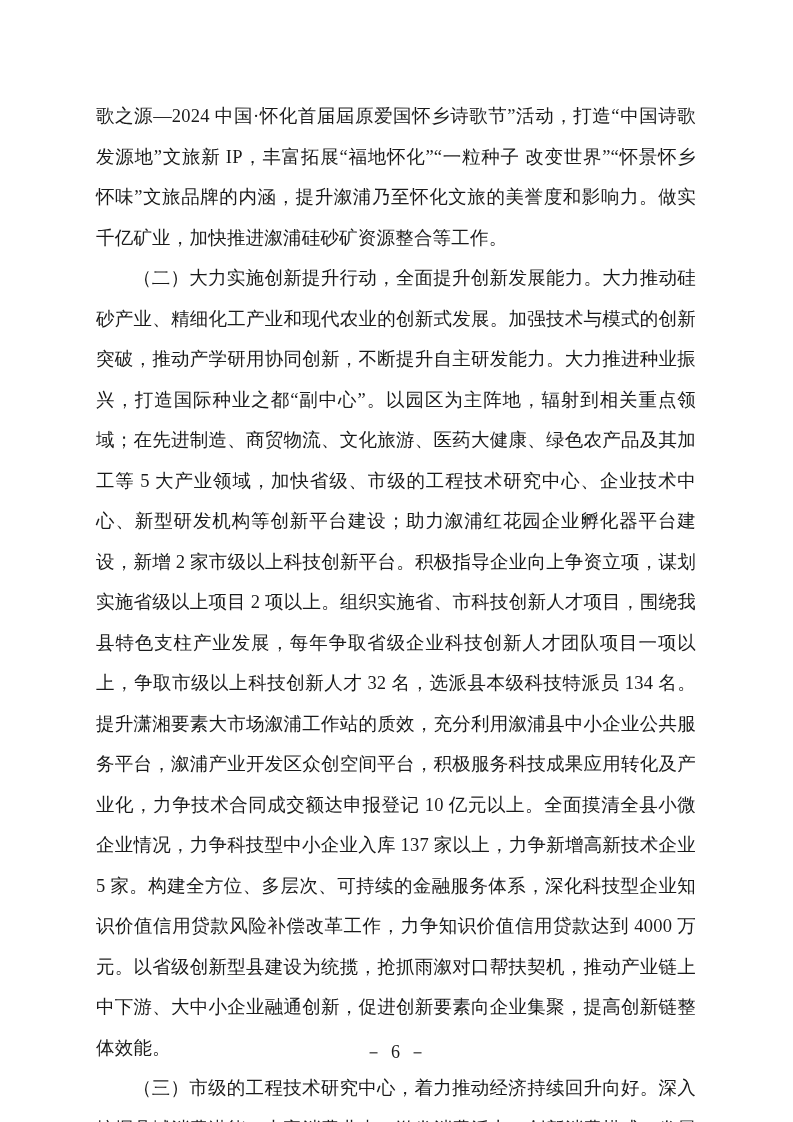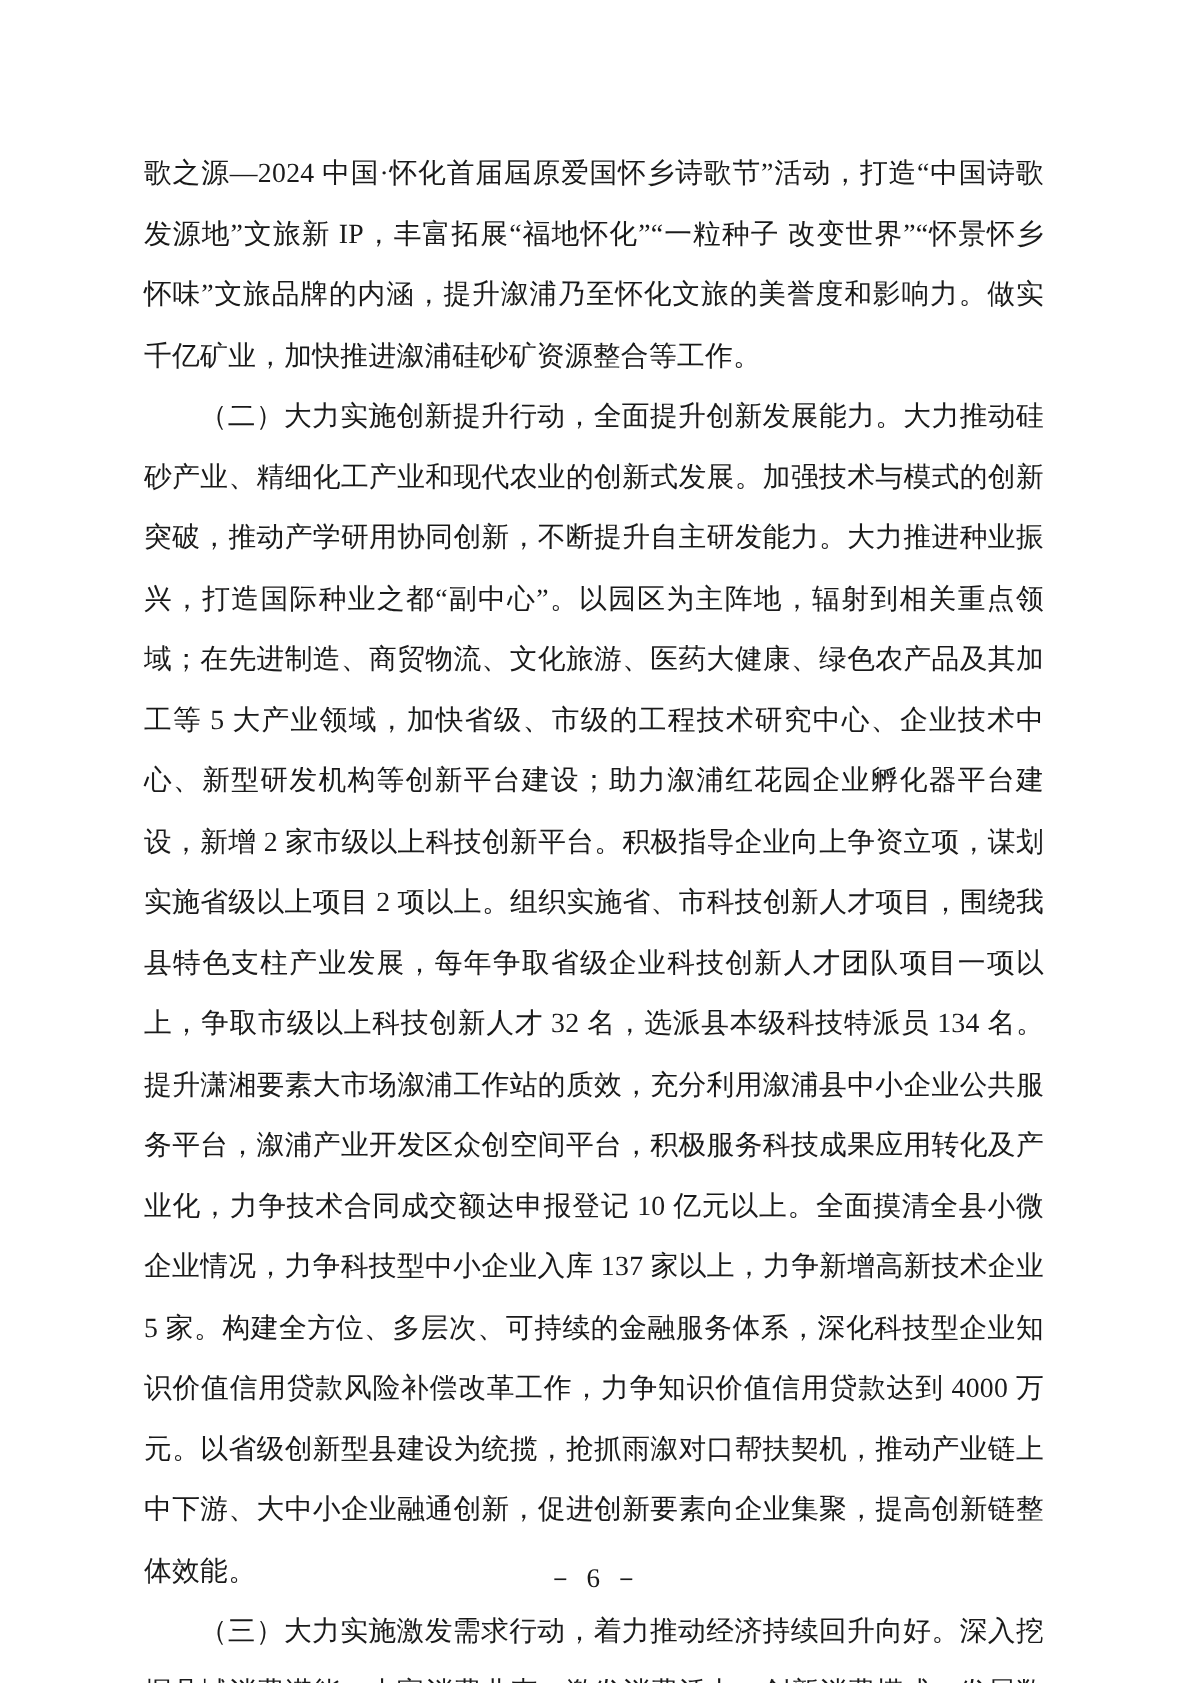--- a/index.html
+++ b/index.html
@@ -62,21 +62,21 @@
 
     <p class="para">
       <span>歌之源—2024 中国·怀化首届屆原爱国怀乡诗歌节”活动，打造“中国诗歌发源地”文旅新 IP，丰富拓展“福地怀化”“一粒种子 改变世界”“怀景怀乡怀味”文旅品牌的内涵，提升溆浦乃至怀化文旅的美誉度和影响力。做实千亿矿业，加快推进溆浦硅砂矿资源整合等工作。</span>
     </p>
 
     <p class="para indent">
       <span class="bold">（二）大力实施创新提升行动，全面提升创新发展能力。</span><span>大力推动硅砂产业、精细化工产业和现代农业的创新式发展。加强技术与模式的创新突破，推动产学研用协同创新，不断提升自主研发能力。大力推进种业振兴，打造国际种业之都“副中心”。以园区为主阵地，辐射到相关重点领域；在先进制造、商贸物流、文化旅游、医药大健康、绿色农产品及其加工等 5 大产业领域，加快省级、市级的工程技术研究中心、企业技术中心、新型研发机构等创新平台建设；助力溆浦红花园企业孵化器平台建设，新增 2 家市级以上科技创新平台。积极指导企业向上争资立项，谋划实施省级以上项目 2 项以上。组织实施省、市科技创新人才项目，围绕我县特色支柱产业发展，每年争取省级企业科技创新人才团队项目一项以上，争取市级以上科技创新人才 32 名，选派县本级科技特派员 134 名。提升潇湘要素大市场溆浦工作站的质效，充分利用溆浦县中小企业公共服务平台，溆浦产业开发区众创空间平台，积极服务科技成果应用转化及产业化，力争技术合同成交额达申报登记 10 亿元以上。全面摸清全县小微企业情况，力争科技型中小企业入库 137 家以上，力争新增高新技术企业 5 家。构建全方位、多层次、可持续的金融服务体系，深化科技型企业知识价值信用贷款风险补偿改革工作，力争知识价值信用贷款达到 4000 万元。以省级创新型县建设为统揽，抢抓雨溆对口帮扶契机，推动产业链上中下游、大中小企业融通创新，促进创新要素向企业集聚，提高创新链整体效能。</span>
     </p>
 
     <p class="para indent">
-      <span class="bold">（三）大力实施激发需求行动，着力推动经济持续回升向好。</span><span>深入挖掘县域消费潜能，丰富消费业态，激发消费活力。创新消费模式，发展数字、绿色、健康、国潮</span>
+      <span class="bold">（三）市级的工程技术研究中心，着力推动经济持续回升向好。</span><span>深入挖掘县域消费潜能，丰富消费业态，激发消费活力。创新消费模式，发展数字、绿色、健康、国潮</span>
     </p>
 
   </div>
 
   <div class="footer">
     <span class="pagenum">－ 6 －</span>
   </div>
 
 </div>
 

